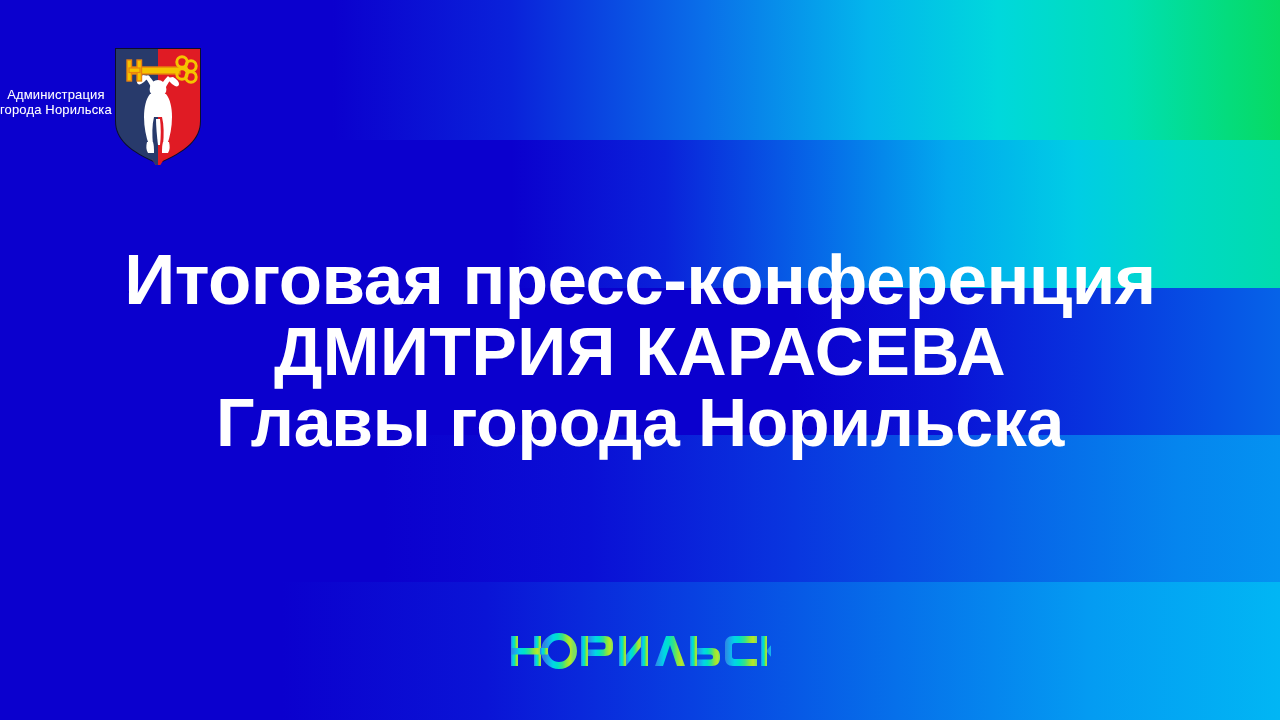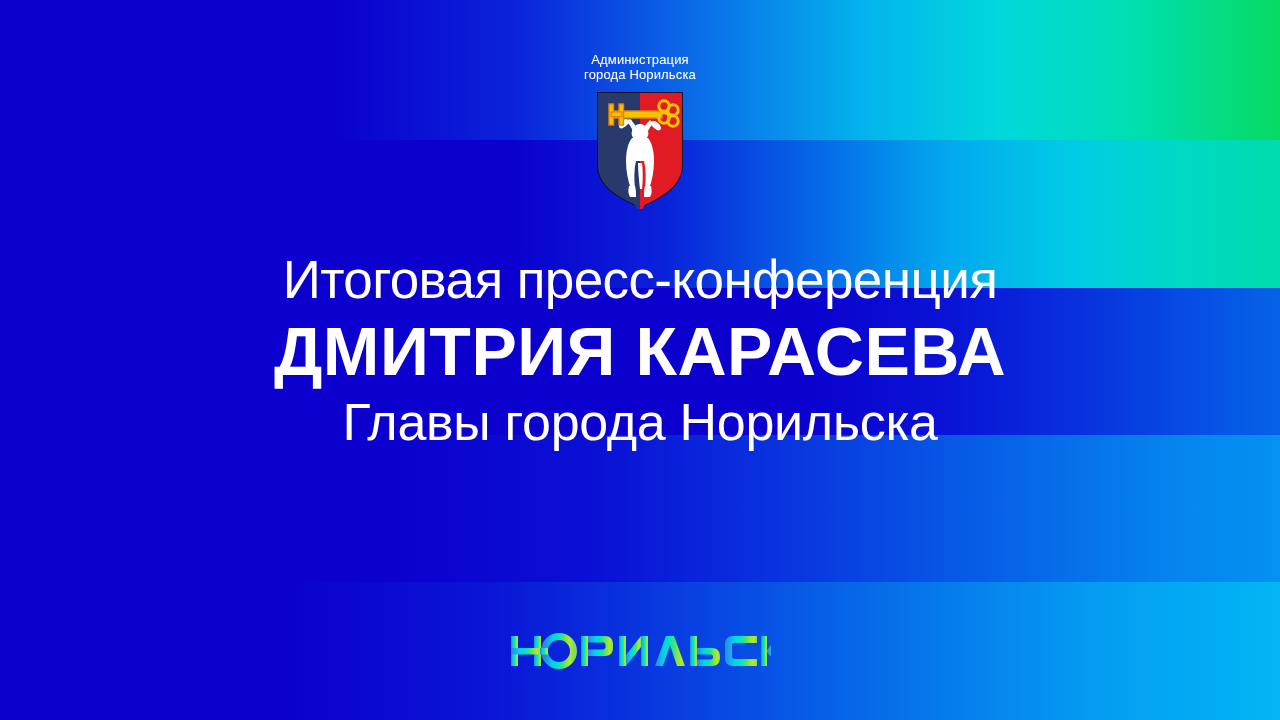--- a/index.html
+++ b/index.html
@@ -93,26 +93,26 @@
       #0A14D6 38%,
       #0840E1 54%,
       #0670EA 70%,
       #049BF2 85%,
       #01B6F4 100%);
   }
 
   
   .header {
     position: absolute;
-    top: 52px;
+    top: 38px;
     left: 0;
     width: 100%;
     z-index: 3;
     display: flex;
-    flex-direction: column;
+    flex-direction: row;
     align-items: center;
   }
   .admin-caption {
     text-align: center;
     color: #ffffff;
     font-size: 13px;
     line-height: 15px;
     letter-spacing: 0.15px;
     font-weight: 400;
     white-space: pre-line;
@@ -129,36 +129,36 @@
   .title-block {
     position: absolute;
     top: 248px;
     left: 0;
     width: 100%;
     z-index: 3;
     text-align: center;
     color: #ffffff;
   }
   .title-line-1 {
-    font-size: 53px;
-    font-weight: 400;
+    font-size: 71px;
+    font-weight: 700;
     line-height: 64px;
     letter-spacing: -0.6px;
     white-space: nowrap;
   }
   .title-line-2 {
     font-size: 68px;
     font-weight: 700;
     line-height: 78px;
     letter-spacing: 0.5px;
     white-space: nowrap;
   }
   .title-line-3 {
-    font-size: 52px;
-    font-weight: 400;
+    font-size: 68px;
+    font-weight: 700;
     line-height: 64px;
     letter-spacing: -0.3px;
     white-space: nowrap;
   }
 
   
   .footer-logo {
     position: absolute;
     left: 50%;
     top: 628px;

